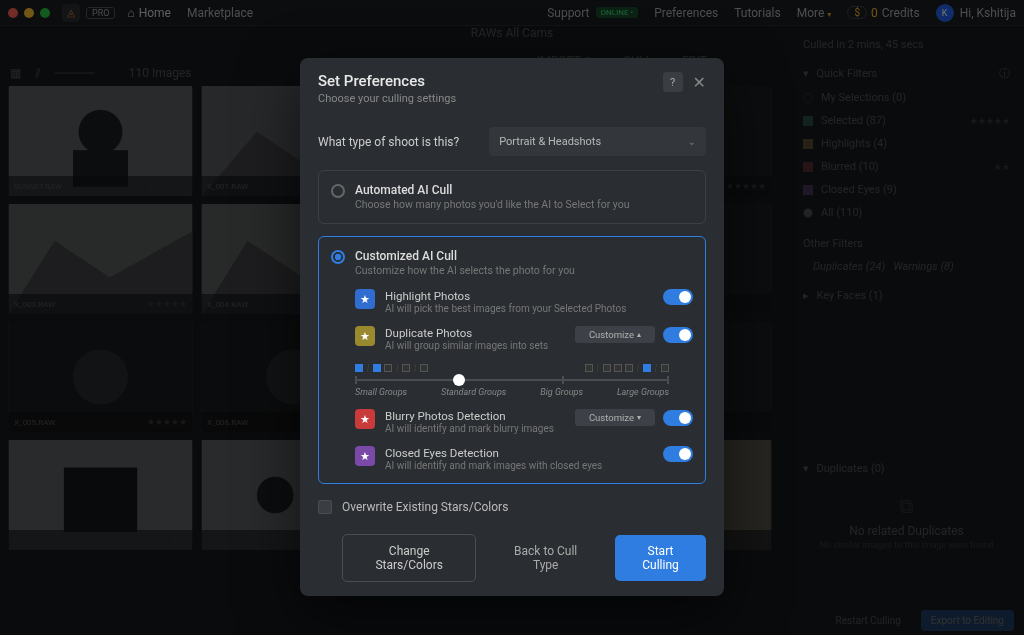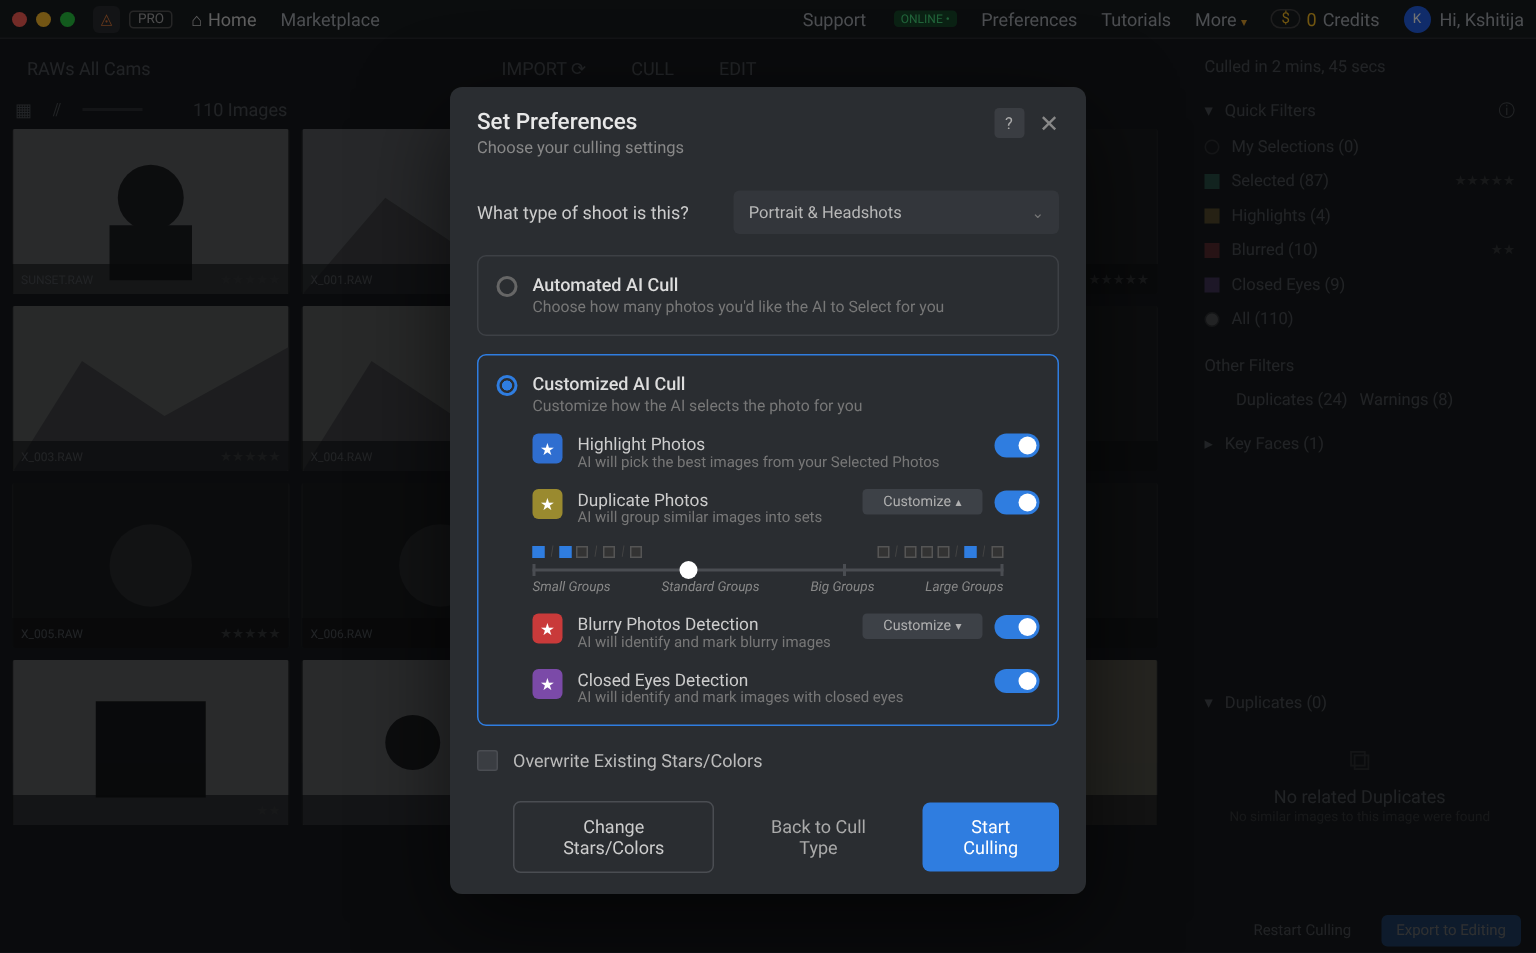--- a/index.html
+++ b/index.html
@@ -17,21 +17,21 @@
   .nav-item { color: #a8adb3; }
   .topbar-right { margin-left: auto; display: flex; align-items: center; gap: 16px; }
   .online-badge { background: #1a4d2e; color: #4ade80; padding: 1px 5px; border-radius: 3px; font-size: 8px; }
   .credits { display: flex; align-items: center; gap: 4px; }
   .credits-badge { border: 1px solid #444; border-radius: 9px; padding: 0 6px; font-size: 10px; }
   .credits-num { color: #fbbf24; }
   .avatar { width: 18px; height: 18px; border-radius: 50%; background: #2563eb; display: flex; align-items: center; justify-content: center; font-size: 9px; color: white; }
   
   
   .background-dim { position: absolute; inset: 26px 0 0 0; background: #15171a; opacity: 0.35; pointer-events: none; }
-  .bg-toolbar { height: 40px; display: flex; align-items: center; padding: 0 18px; gap: 14px; }
+  .bg-toolbar { height: 40px; display: flex; align-items: center; padding: 0 18px; gap: 14px; flex-direction: column; }
   .bg-tabs { margin-left: 220px; display: flex; gap: 30px; }
   .bg-grid { display: grid; grid-template-columns: repeat(4, 1fr); gap: 8px; padding: 0 8px; width: 780px; }
   .thumb { background: #333; height: 110px; border-radius: 2px; position: relative; overflow: hidden; }
   .thumb-footer { position: absolute; bottom: 0; left: 0; right: 0; height: 20px; background: rgba(0,0,0,0.6); display: flex; align-items: center; justify-content: space-between; padding: 0 6px; font-size: 8px; }
   .stars { color: #666; font-size: 9px; }
   .thumb svg { width: 100%; height: 100%; }
   .bg-sidebar { position: absolute; right: 0; top: 40px; width: 235px; padding: 8px 14px; }
   .sidebar-row { display: flex; align-items: center; gap: 8px; padding: 5px 0; font-size: 11px; }
   .radio-dot { width: 10px; height: 10px; border-radius: 50%; border: 1px solid #555; }
   .color-sq { width: 10px; height: 10px; }
@@ -114,21 +114,21 @@
   <div class="logo-badge">◬</div>
   <div class="pro-badge">PRO</div>
   <div class="nav">
     <div class="nav-home">
       <span>⌂</span>
       <span>Home</span>
     </div>
     <div class="nav-item">Marketplace</div>
   </div>
   <div class="topbar-right">
-    <div style="display:flex;align-items:center;gap:18px;">
+    <div style="display:flex;align-items:center;gap:6px;">
       <span class="nav-item">Support</span>
       <span class="online-badge">ONLINE •</span>
     </div>
     <span class="nav-item">Preferences</span>
     <span class="nav-item">Tutorials</span>
     <span class="nav-item"><span>More</span> <span style="color:#e0a030;font-size:8px;">▾</span></span>
     <div class="credits">
       <span class="credits-badge"><span style="color:#fbbf24;">$</span></span>
       <span class="credits-num">0</span>
       <span>Credits</span>
@@ -293,21 +293,21 @@
         <div class="color-sq" style="background:#8a5cc0;"></div>
         <span>Closed Eyes (9)</span>
       </div>
     <div class="sidebar-row">
         <div class="radio-dot" style="background:#aaa;"></div>
         <span>All (110)</span>
       </div>
     <div class="sidebar-row" style="margin-top:8px;">
         <span>Other Filters</span>
       </div>
-    <div class="sidebar-row" style="margin-left:21px;">
+    <div class="sidebar-row" style="margin-left:10px;font-style:italic;">
         <span>Duplicates (24)</span>
         <span>Warnings (8)</span>
       </div>
     <div class="sidebar-row" style="margin-top:6px;">
         <span>▸</span>
         <span>Key Faces (1)</span>
       </div>
     <div style="margin-top:150px;">
       <div class="sidebar-row">
           <span>▾</span>

